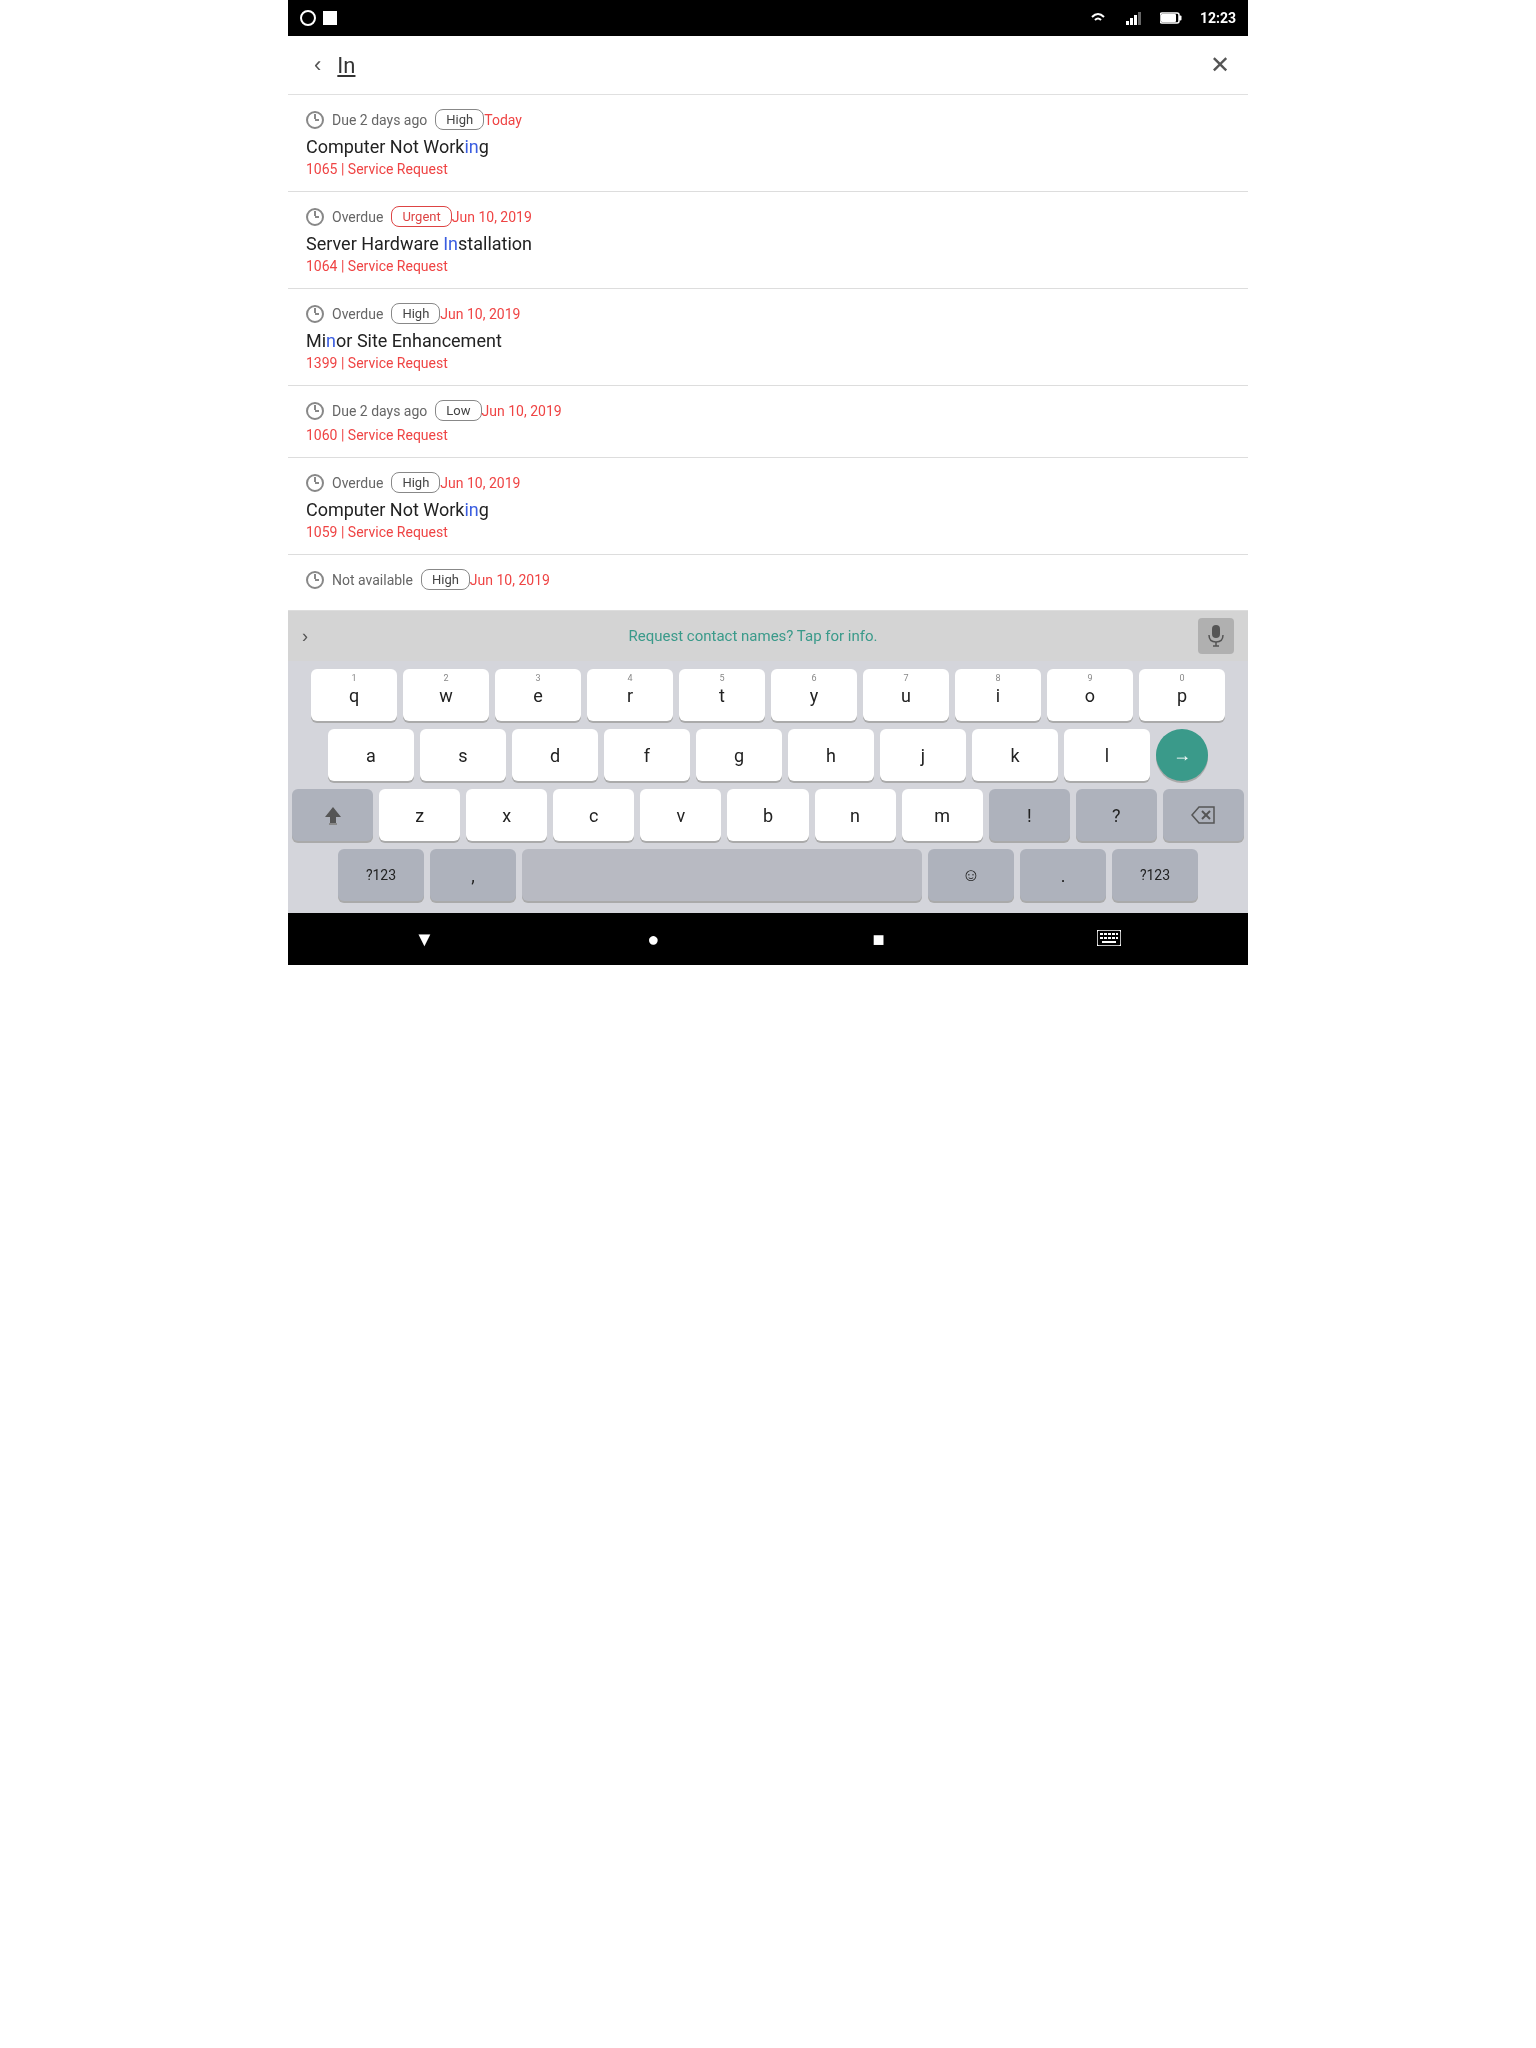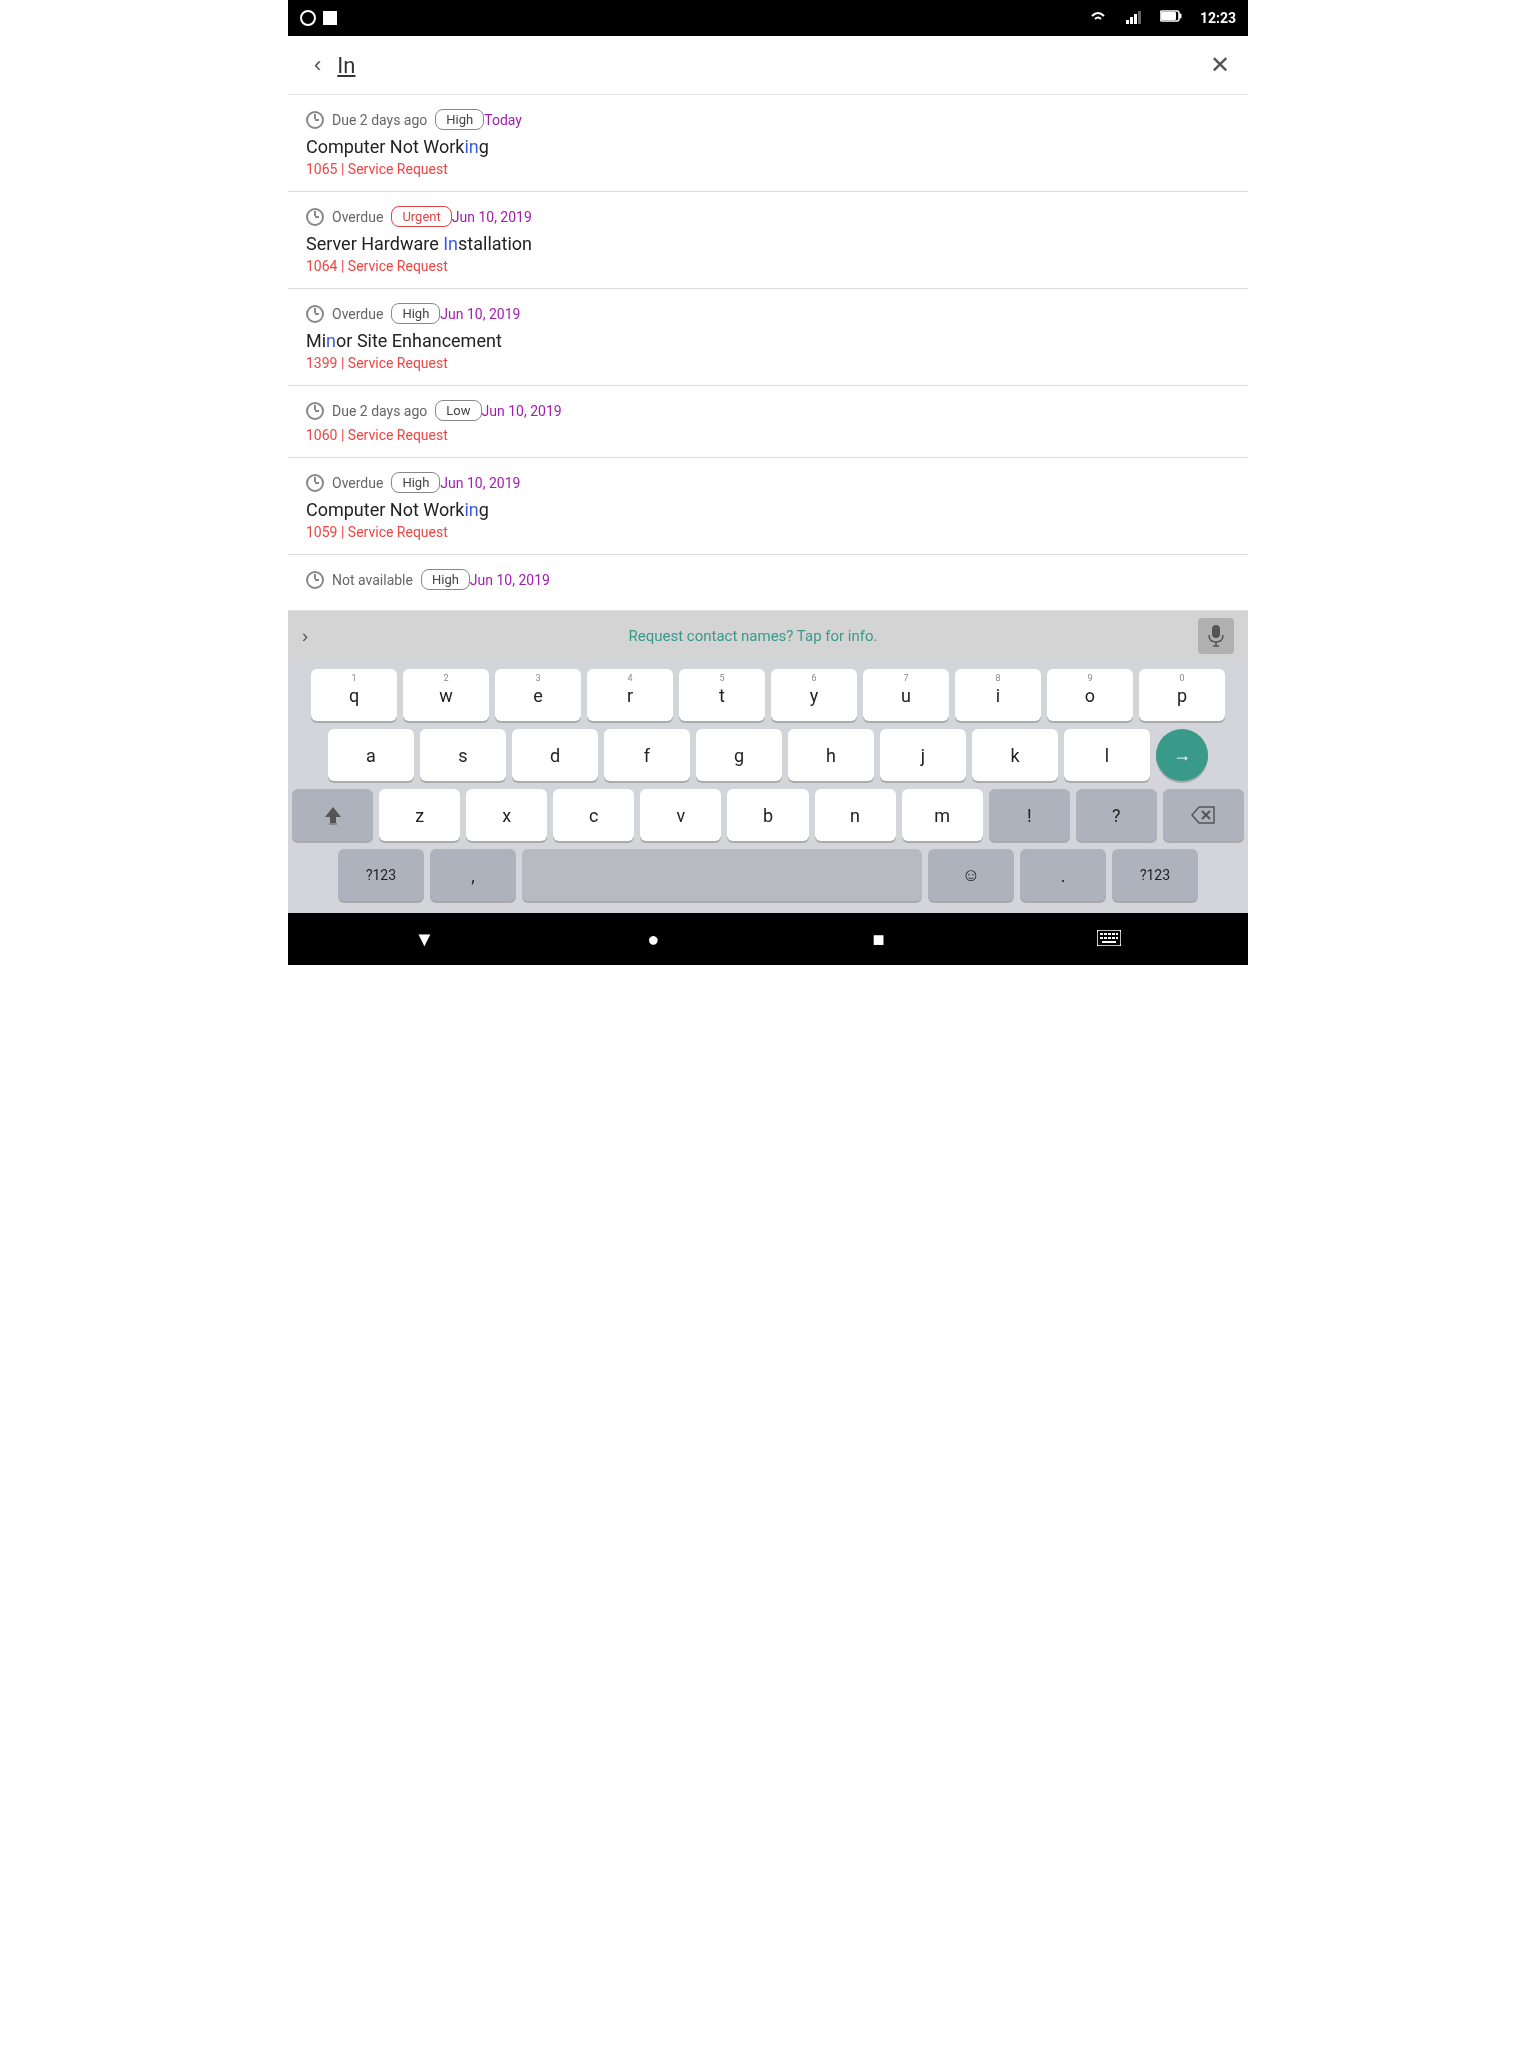--- a/index.html
+++ b/index.html
@@ -18,21 +18,21 @@
       background: #000;
       color: #fff;
       height: 36px;
       display: flex;
       align-items: center;
       justify-content: space-between;
       padding: 0 12px;
       font-size: 14px;
     }
     .status-bar-left { display: flex; gap: 6px; align-items: center; }
-    .status-bar-right { display: flex; gap: 18px; font-weight: bold; }
+    .status-bar-right { display: flex; align-items: center; gap: 18px; font-weight: bold; }
 
     
     .top-nav {
       display: flex;
       align-items: center;
       justify-content: space-between;
       padding: 12px 18px;
       border-bottom: 1px solid #e0e0e0;
       background: #fff;
     }
@@ -116,21 +116,21 @@
       border-radius: 8px;
       padding: 2px 10px;
       color: #444;
     }
     .badge.urgent {
       border-color: #d44;
       color: #d44;
     }
     .date-text {
       font-size: 14px;
-      color: #a21caf;
+      color: #ef4444;
     }
     .item-title {
       font-size: 18px;
       color: #222;
       margin-bottom: 4px;
       font-weight: 400;
     }
     .item-title .highlight {
       color: #3a5de0;
     }

